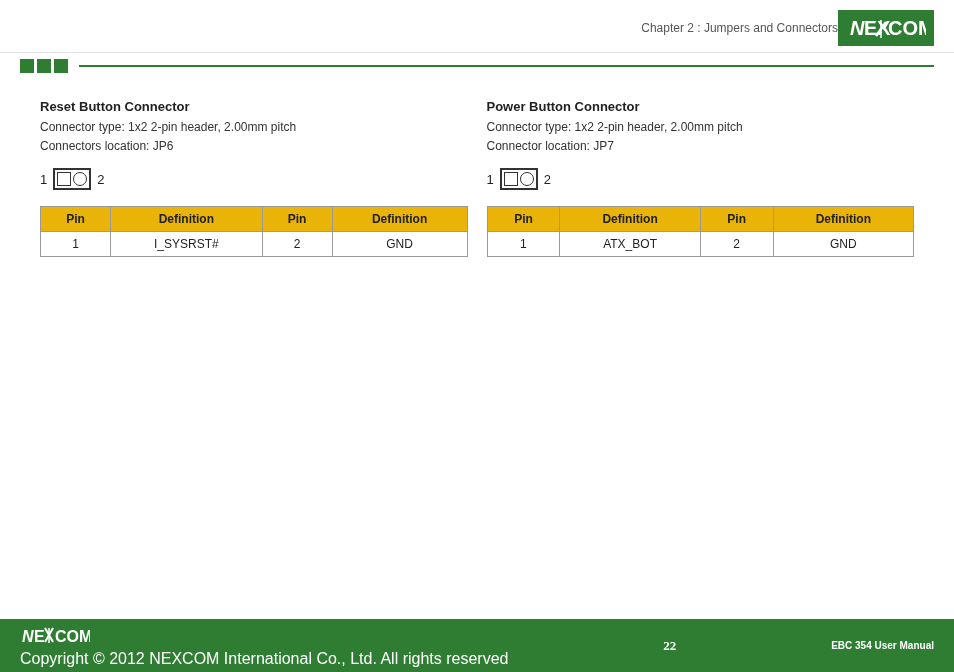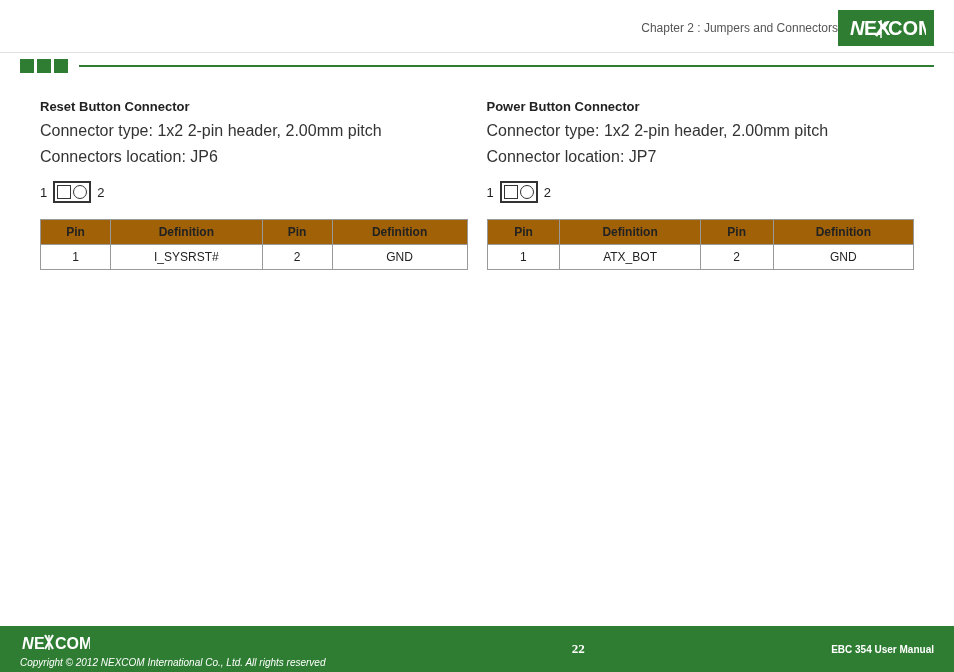--- a/index.html
+++ b/index.html
@@ -57,21 +57,21 @@
       flex: 1;
     }
 
     .section-title {
       font-weight: bold;
       font-size: 13px;
       margin-bottom: 4px;
     }
 
     .section-info {
-      font-size: 16px;
+      font-size: 12px;
       color: #333;
       line-height: 1.6;
       margin-bottom: 12px;
     }
 
     
     .connector-diagram {
       display: flex;
       align-items: center;
       margin-bottom: 16px;
@@ -107,21 +107,21 @@
       margin-left: 4px;
     }
 
     
     .pin-table {
       border-collapse: collapse;
       width: 100%;
       font-size: 12px;
     }
     .pin-table th {
-      background: #a16207;
+      background: #eab308;
       font-weight: bold;
       border: 1px solid #999;
       padding: 5px 10px;
       text-align: center;
     }
     .pin-table td {
       border: 1px solid #999;
       padding: 5px 10px;
       text-align: center;
     }
@@ -138,22 +138,21 @@
       align-items: center;
       padding: 4px 20px;
       min-height: 36px;
     }
     .footer-center-block {
       text-align: center;
       font-family: Liberation Serif, serif;
     }
     .footer-copyright {
       color: #fff;
-      font-size: 10px;
-      font-style: italic;
+      font-size: 16px;
     }
     .footer-page {
       color: #fff;
       font-size: 13px;
       font-weight: bold;
     }
     .footer-right {
       color: #fff;
       font-size: 10px;
       font-weight: bold;

